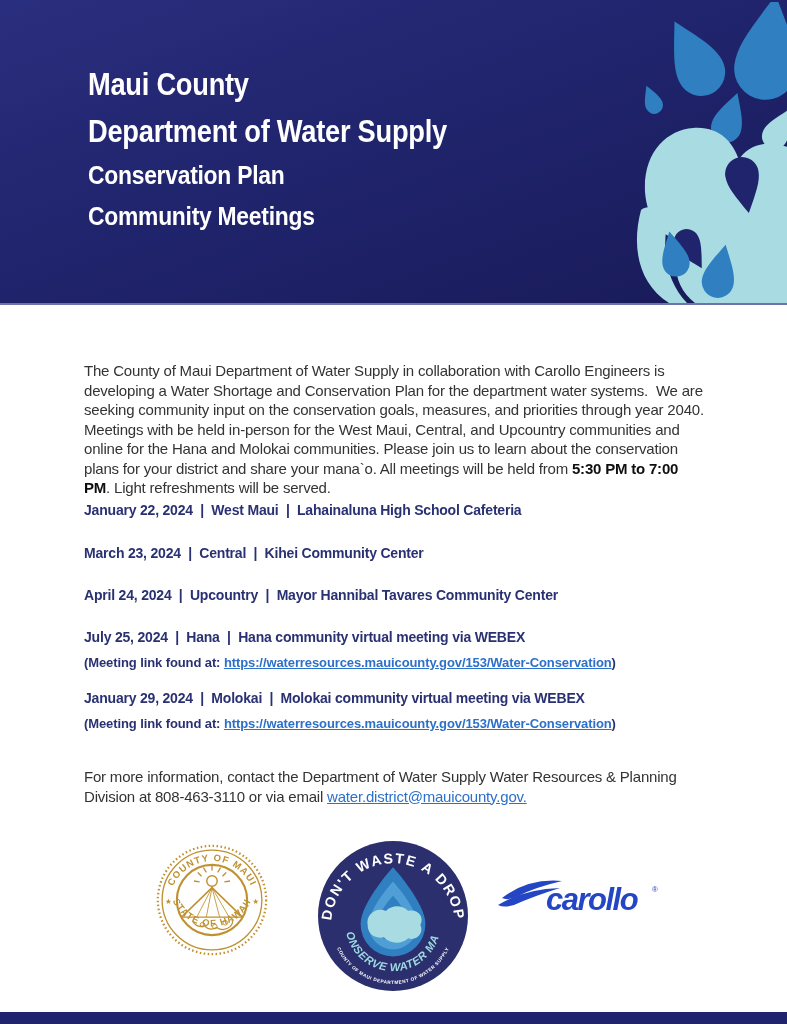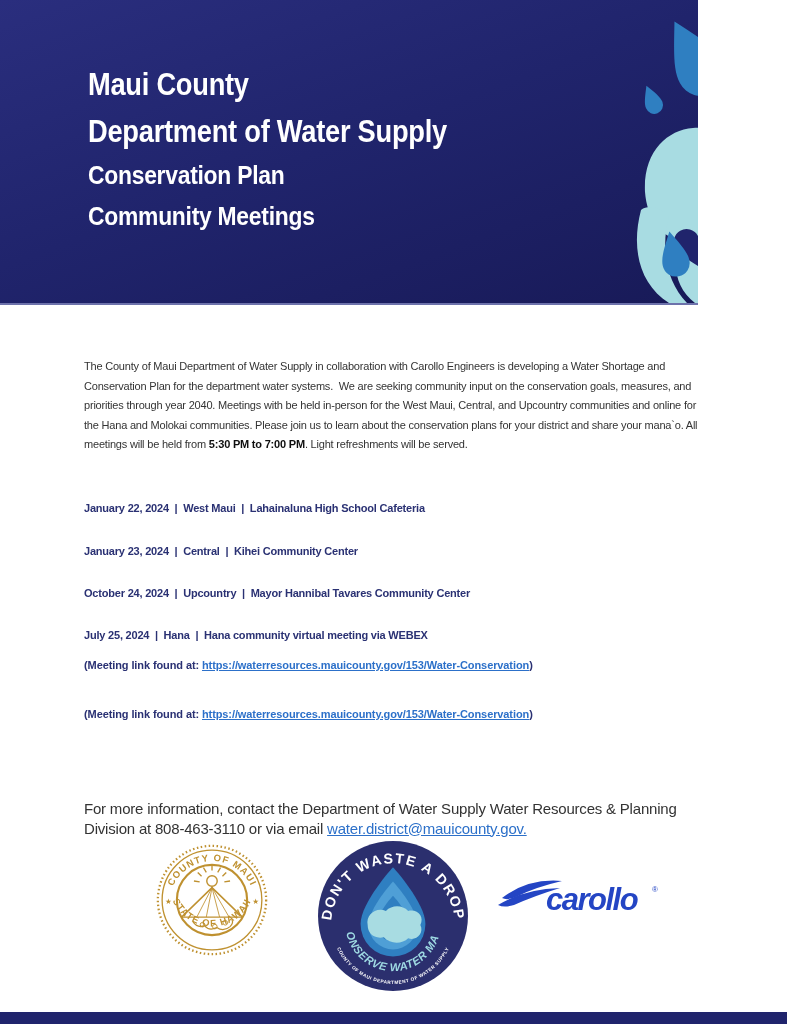--- a/index.html
+++ b/index.html
@@ -2,42 +2,42 @@
 <html style="--header-navy: #20246c; --header-navy-light: #2a2e7e; --header-navy-dark: #181a58; --meeting-navy: #2a3173; --link-blue: #2c70c9; --seal-gold: #bf9130; --drop-navy: #2b2f6e; --drop-blue: #2f7fc1; --drop-teal: #a8dce2; --carollo-blue: #2445c4;"><head>
 <meta charset="utf-8">
 <style>
   html,body{margin:0;padding:0;background:#fff;}
   .page{
     position:relative;width:787px;height:1024px;overflow:hidden;background:#fff;
     font-family:"Liberation Sans","DejaVu Sans",sans-serif;
   }
   
   .header{
-    position:absolute;left:0;top:0;width:698px;height:303px;overflow:hidden;
+    position:absolute;left:0;top:0;width:787px;height:303px;overflow:hidden;
     background:linear-gradient(160deg,var(--header-navy-light,#2a2e7e) 0%,var(--header-navy,#20246c) 48%,var(--header-navy-dark,#181a58) 100%);
     border-bottom:2px solid #6d72ab;
   }
   .title-block{position:absolute;left:88px;top:61px;color:#fff;font-weight:bold;}
   .title-line-lg{font-size:31px;line-height:47px;letter-spacing:-.3px;transform:scaleX(.88);transform-origin:0 0;white-space:nowrap;}
   .title-line-sm{font-size:26px;line-height:41px;letter-spacing:-.3px;transform:scaleX(.88);transform-origin:0 0;white-space:nowrap;}
   .paw{position:absolute;left:615px;top:2px;}
   
   .intro{
     position:absolute;left:84px;top:346px;width:624px;
-    font-size:11px;line-height:19.5px;color:#333;letter-spacing:-.2px;white-space:pre-wrap;
+    font-size:15px;line-height:19.5px;color:#333;letter-spacing:-.2px;white-space:pre-wrap;
   }
   .intro strong{color:#0f0f0f;}
   .meeting{position:absolute;left:84px;width:660px;color:var(--meeting-navy,#2a3173);font-weight:bold;}
-  .meeting .main-line{font-size:11px;letter-spacing:-.2px;white-space:pre-wrap;}
-  .meeting .sub-line{font-size:11px;margin-top:18px;letter-spacing:-.1px;}
+  .meeting .main-line{font-size:14px;letter-spacing:-.2px;white-space:pre-wrap;}
+  .meeting .sub-line{font-size:13px;margin-top:10px;letter-spacing:-.1px;}
   .meeting a,.contact a{color:var(--link-blue,#2c70c9);text-decoration:underline;font-weight:inherit;}
   .m0{top:502px}.m1{top:545px}.m2{top:587px}.m3{top:629px}.m4{top:690px}
   .contact{
     position:absolute;left:84px;top:767px;width:640px;
-    font-size:15px;line-height:19.5px;color:#333;letter-spacing:-.2px;margin-top:32px;
+    font-size:15px;line-height:19.5px;color:#333;letter-spacing:-.2px;
   }
   
   .seal{position:absolute;left:155px;top:843px;}
   .droplogo{position:absolute;left:317px;top:840px;}
   .carollo{position:absolute;left:494px;top:874px;}
   .footer-bar{position:absolute;left:0;top:1012px;width:787px;height:12px;background:var(--header-navy,#20246c);}
   svg text{font-family:"Liberation Sans","DejaVu Sans",sans-serif;}
 </style>
 </head>
 <body>
@@ -78,30 +78,31 @@
       <use href="#drp" transform="translate(152,284) rotate(-15) scale(0.7)" fill="#a8dce2"></use>
     </svg>
   </div>
 
   <p class="intro"><span>The County of Maui Department of Water Supply in collaboration with Carollo Engineers is developing a Water Shortage and Conservation Plan for the department water systems.  We are seeking community input on the conservation goals, measures, and priorities through year 2040. Meetings with be held in-person for the West Maui, Central, and Upcountry communities and online for the Hana and Molokai communities. Please join us to learn about the conservation plans for your district and share your mana`o. All meetings will be held from </span><strong>5:30 PM to 7:00 PM</strong><span>. Light refreshments will be served.</span></p>
 
   <div class="meeting m0">
     <div class="main-line">January 22, 2024  |  West Maui  |  Lahainaluna High School Cafeteria</div>
   </div>
   <div class="meeting m1">
-    <div class="main-line">January 23, 2024  |  Central  |  Kihei Community Center</div>
+    <div class="main-line">March 23, 2024  |  Central  |  Kihei Community Center</div>
   </div>
   <div class="meeting m2">
-    <div class="main-line">October 24, 2024  |  Upcountry  |  Mayor Hannibal Tavares Community Center</div>
+    <div class="main-line">April 24, 2024  |  Upcountry  |  Mayor Hannibal Tavares Community Center</div>
   </div>
   <div class="meeting m3">
     <div class="main-line">July 25, 2024  |  Hana  |  Hana community virtual meeting via WEBEX</div>
     <div class="sub-line"><span>(Meeting link found at: </span><a href="#">https://waterresources.mauicounty.gov/153/Water-Conservation</a><span>)</span></div>
   </div>
   <div class="meeting m4">
+    <div class="main-line">January 29, 2024  |  Molokai  |  Molokai community virtual meeting via WEBEX</div>
     <div class="sub-line"><span>(Meeting link found at: </span><a href="#">https://waterresources.mauicounty.gov/153/Water-Conservation</a><span>)</span></div>
   </div>
 
   <div class="contact">
     <div>For more information, contact the Department of Water Supply Water Resources &amp; Planning</div>
     <div><span>Division at 808-463-3110 or via email </span><a href="#">water.district@mauicounty.gov.</a></div>
   </div>
 
   <svg class="seal" width="114" height="114" viewBox="0 0 120 120">
     <defs>

